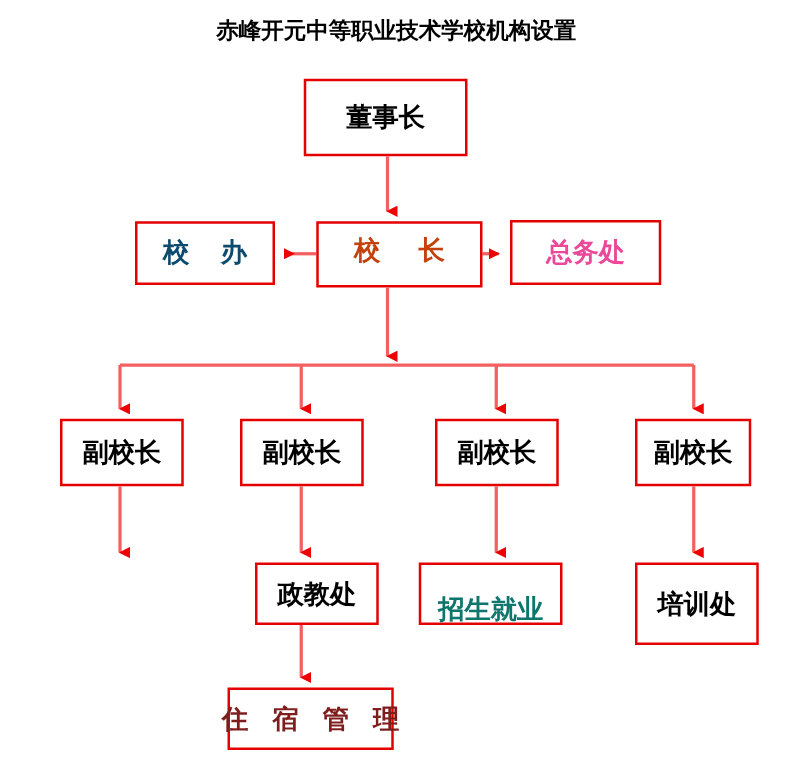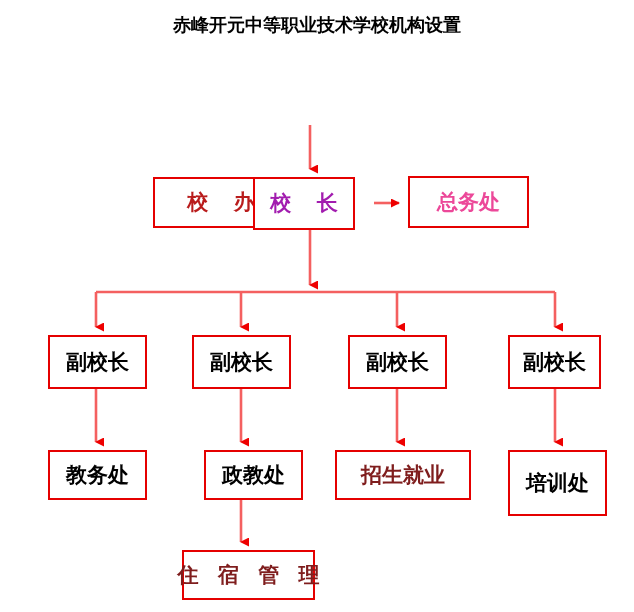--- a/index.html
+++ b/index.html
@@ -114,26 +114,29 @@
 
       <line x1="96" y1="389" x2="96" y2="442" marker-end="url(#ah-down)" stroke="#f46060"></line>
       <line x1="241" y1="389" x2="241" y2="442" marker-end="url(#ah-down)" stroke="#f46060"></line>
       <line x1="397" y1="389" x2="397" y2="442" marker-end="url(#ah-down)" stroke="#f46060"></line>
       <line x1="555" y1="389" x2="555" y2="442" marker-end="url(#ah-down)" stroke="#f46060"></line>
 
       <line x1="241" y1="500" x2="241" y2="542" marker-end="url(#ah-down)" stroke="#f46060"></line>
     </g>
   </svg>
 
+  <div class="node" style="left: 243px; top: 63px; width: 131px; height: 62px; border-color: rgb(229, 0, 0); color: rgb(0, 0, 0);">
+    <span class="label">董事长</span>
+  </div>
 
-  <div class="node spaced-wide" style="left: 108px; top: 177px; width: 136px; height: 51px; border-color: rgb(229, 0, 0); color: #b91c1c; margin-left: 45px;">
+  <div class="node spaced-wide" style="left: 108px; top: 177px; width: 112px; height: 51px; border-color: rgb(229, 0, 0); color: #0c4a6e;">
     <span class="label">校 办</span>
   </div>
 
-  <div class="node spaced-wide" style="left: 253px; top: 177px; width: 102px; height: 53px; border-color: rgb(229, 0, 0); color: #a21caf;">
+  <div class="node spaced-wide" style="left: 253px; top: 177px; width: 133px; height: 53px; border-color: rgb(229, 0, 0); color: #c2410c; font-family: Liberation Mono, monospace;">
     <span class="label">校 长</span>
   </div>
 
   <div class="node" style="left: 408px; top: 176px; width: 121px; height: 52px; border-color: rgb(229, 0, 0); color: #ec4899;">
     <span class="label">总务处</span>
   </div>
 
   <div class="node" style="left: 48px; top: 335px; width: 99px; height: 54px; border-color: rgb(229, 0, 0); color: rgb(0, 0, 0);">
     <span class="label">副校长</span>
   </div>
@@ -143,29 +146,26 @@
   </div>
 
   <div class="node" style="left: 348px; top: 335px; width: 99px; height: 54px; border-color: rgb(229, 0, 0); color: rgb(0, 0, 0);">
     <span class="label">副校长</span>
   </div>
 
   <div class="node" style="left: 508px; top: 335px; width: 93px; height: 54px; border-color: rgb(229, 0, 0); color: rgb(0, 0, 0);">
     <span class="label">副校长</span>
   </div>
 
-  <div class="node" style="left: 48px; top: 450px; width: 99px; height: 50px; border-color: rgb(229, 0, 0); color: rgb(0, 0, 0);">
-    <span class="label">教务处</span>
-  </div>
 
   <div class="node" style="left: 204px; top: 450px; width: 99px; height: 50px; border-color: rgb(229, 0, 0); color: rgb(0, 0, 0);">
     <span class="label">政教处</span>
   </div>
 
-  <div class="node" style="left: 335px; top: 450px; width: 136px; height: 50px; border-color: rgb(229, 0, 0); color: #7f1d1d;">
+  <div class="node" style="left: 335px; top: 450px; width: 115px; height: 50px; border-color: rgb(229, 0, 0); color: #0f766e; align-items: flex-end;">
     <span class="label">招生就业</span>
   </div>
 
   <div class="node" style="left: 508px; top: 450px; width: 99px; height: 66px; border-color: rgb(229, 0, 0); color: rgb(0, 0, 0);">
     <span class="label">培训处</span>
   </div>
 
   <div class="node spaced" style="left: 182px; top: 550px; width: 133px; height: 50px; border-color: rgb(229, 0, 0); color: #7f1d1d;">
     <span class="label">住 宿 管 理</span>
   </div>

